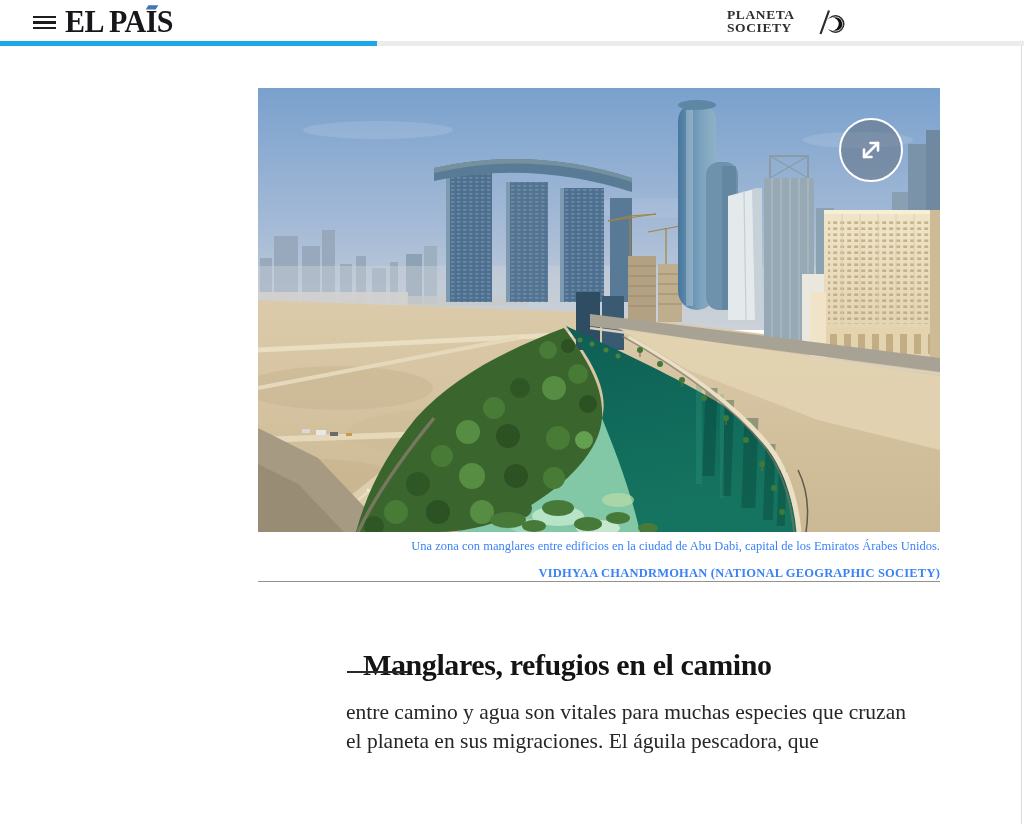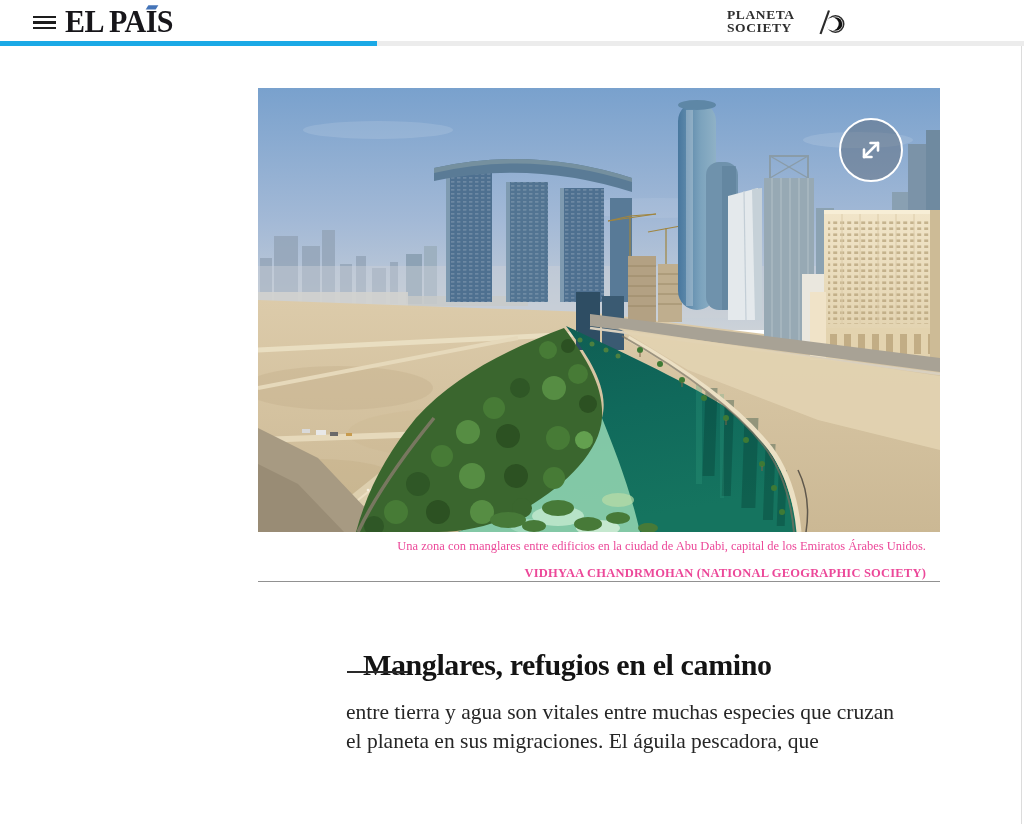--- a/index.html
+++ b/index.html
@@ -27,21 +27,21 @@
 
   .scroll-edge{position:absolute;left:1021px;top:46px;width:1px;height:778px;background:#dcdcdc;}
 
   
   .figure{position:absolute;left:258px;top:88px;width:682px;height:444px;overflow:hidden;}
   .expand-btn{position:absolute;left:581px;top:30px;width:64px;height:64px;border-radius:50%;
               border:2.5px solid #ffffff;background:rgba(88,99,112,0.45);cursor:pointer;
               display:flex;align-items:center;justify-content:center;padding:0;}
 
   
-  .caption{position:absolute;left:244px;top:539px;width:682px;text-align:right;color:#ec4899;}
+  .caption{position:absolute;left:258px;top:539px;width:682px;text-align:right;color:#3b82f6;}
   .caption-text{font-size:12.5px;line-height:15px;}
   .caption-credit{font-size:12.5px;line-height:15px;font-weight:700;letter-spacing:0.2px;margin-top:12px;}
   .rule{position:absolute;left:258px;top:581px;width:682px;height:1px;background:#919191;}
 
   
   .headline{position:absolute;left:346px;top:630px;width:600px;margin:17px;font-size:30px;
             line-height:36px;font-weight:700;letter-spacing:-0.4px;color:#141414;}
   .headline-underline{position:absolute;left:347px;top:671px;width:61px;height:2px;background:#2a2a2a;}
   .body-text{position:absolute;left:346px;top:698px;width:606px;font-size:21.5px;
              line-height:29.4px;color:#262626;}
@@ -358,17 +358,17 @@
   <div class="caption">
     <div class="caption-text">Una zona con manglares entre edificios en la ciudad de Abu Dabi, capital de los Emiratos Árabes Unidos.</div>
     <div class="caption-credit">VIDHYAA CHANDRMOHAN (NATIONAL GEOGRAPHIC SOCIETY)</div>
   </div>
   <div class="rule"></div>
 
   <h1 class="headline">Manglares, refugios en el camino</h1>
   <div class="headline-underline"></div>
 
   <div class="body-text">
-    <div>entre tierra y agua son vitales entre muchas especies que cruzan</div>
+    <div>entre camino y agua son vitales para muchas especies que cruzan</div>
     <div>el planeta en sus migraciones. El águila pescadora, que</div>
   </div>
 
 </div>
 
 </body></html>

